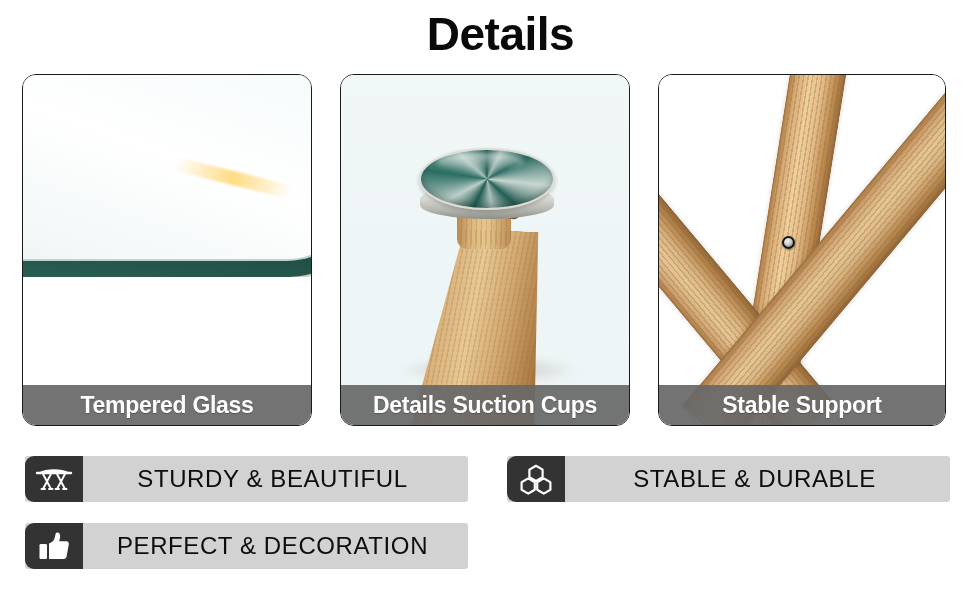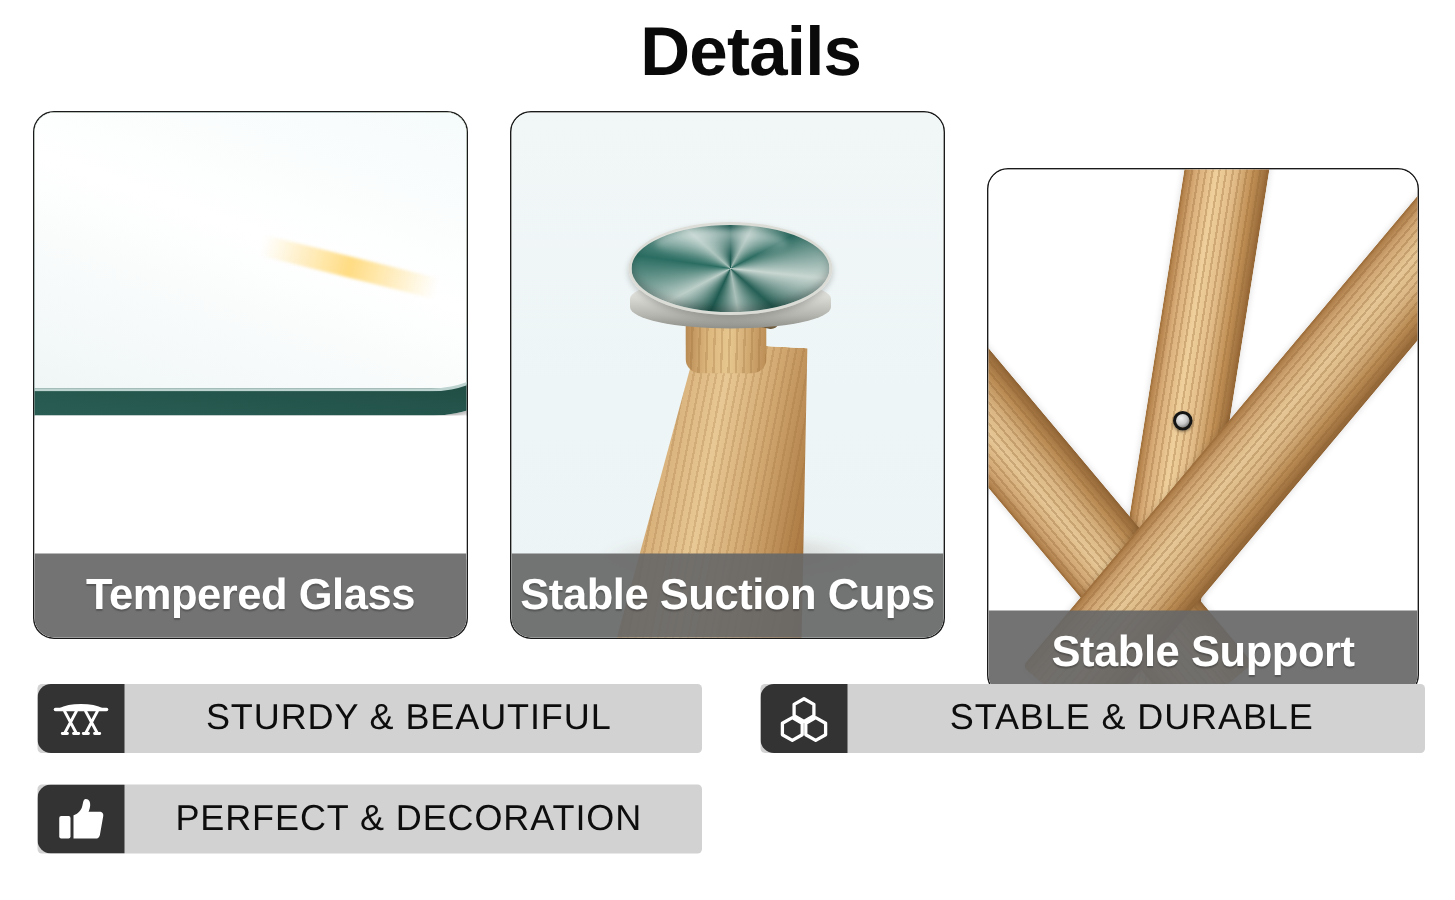--- a/index.html
+++ b/index.html
@@ -43,37 +43,37 @@
   .panel {
     position: relative;
     width: 290px;
     height: 352px;
     border: 1.6px solid #1a1a1a;
     border-radius: 14px;
     overflow: hidden;
     background: #ffffff;
     flex: 0 0 290px;
   }
-  .panel:last-child { flex: 0 0 288px; width: 288px; margin-top: 38px; }
+  .panel:last-child { flex: 0 0 288px; width: 288px; }
 
   .panel-photo {
     position: absolute;
     inset: 0;
     overflow: hidden;
   }
 
   .caption {
     position: absolute;
     left: 0;
     bottom: 0;
     width: 100%;
-    height: 56px;
+    height: 40px;
     background: rgba(104,104,104,0.93);
     color: #ffffff;
-    font-size: 29px;
+    font-size: 23px;
     font-weight: bold;
     letter-spacing: -0.3px;
     display: flex;
     align-items: center;
     justify-content: center;
     text-shadow: 0 1px 1px rgba(0,0,0,0.25);
   }
 
   
   .p1-bg {
@@ -314,21 +314,21 @@
     <div class="panel-photo">
       <div class="p2-bg"></div>
       <div class="p2-shadow"></div>
       <div class="p2-legbody"></div>
       <div class="p2-neck"></div>
       <div class="p2-clip"></div>
       <div class="p2-disc-rim"></div>
       <div class="p2-disc-top"></div>
       <div class="p2-disc-gloss"></div>
     </div>
-    <div class="caption">Stable Suction Cups</div>
+    <div class="caption">Details Suction Cups</div>
   </div>
 
   <div class="panel">
     <div class="panel-photo">
       <div class="p3-bg"></div>
       <div class="p3-leg back-v"></div>
       <div class="p3-leg diag-a"></div>
       <div class="p3-leg diag-b"></div>
       <div class="p3-screw"></div>
     </div>

